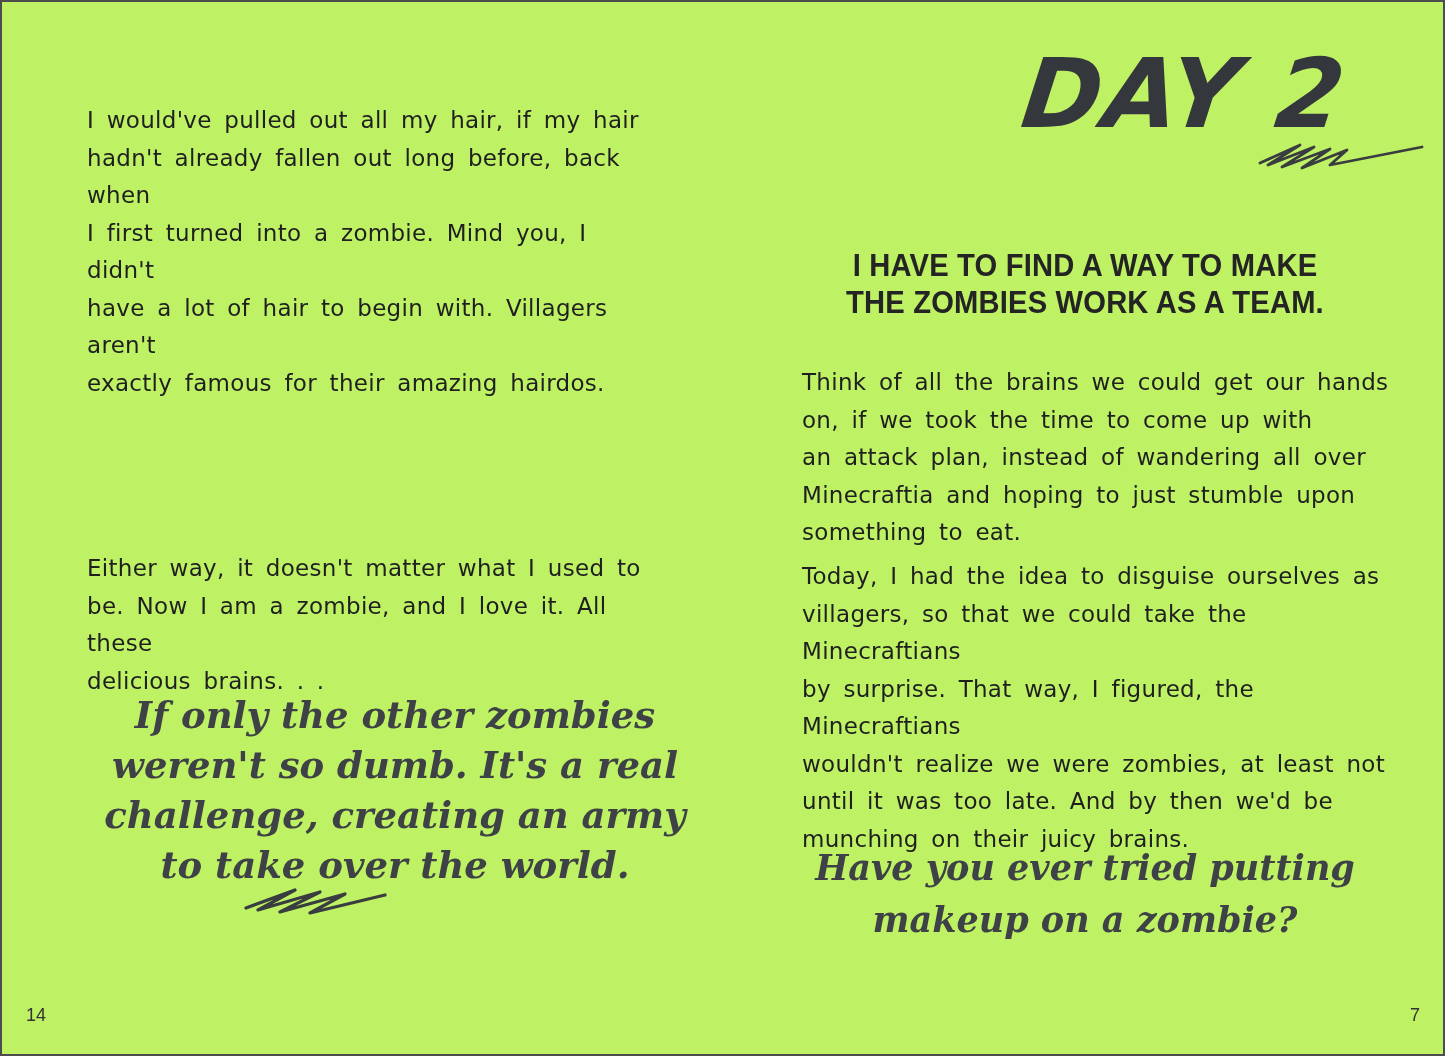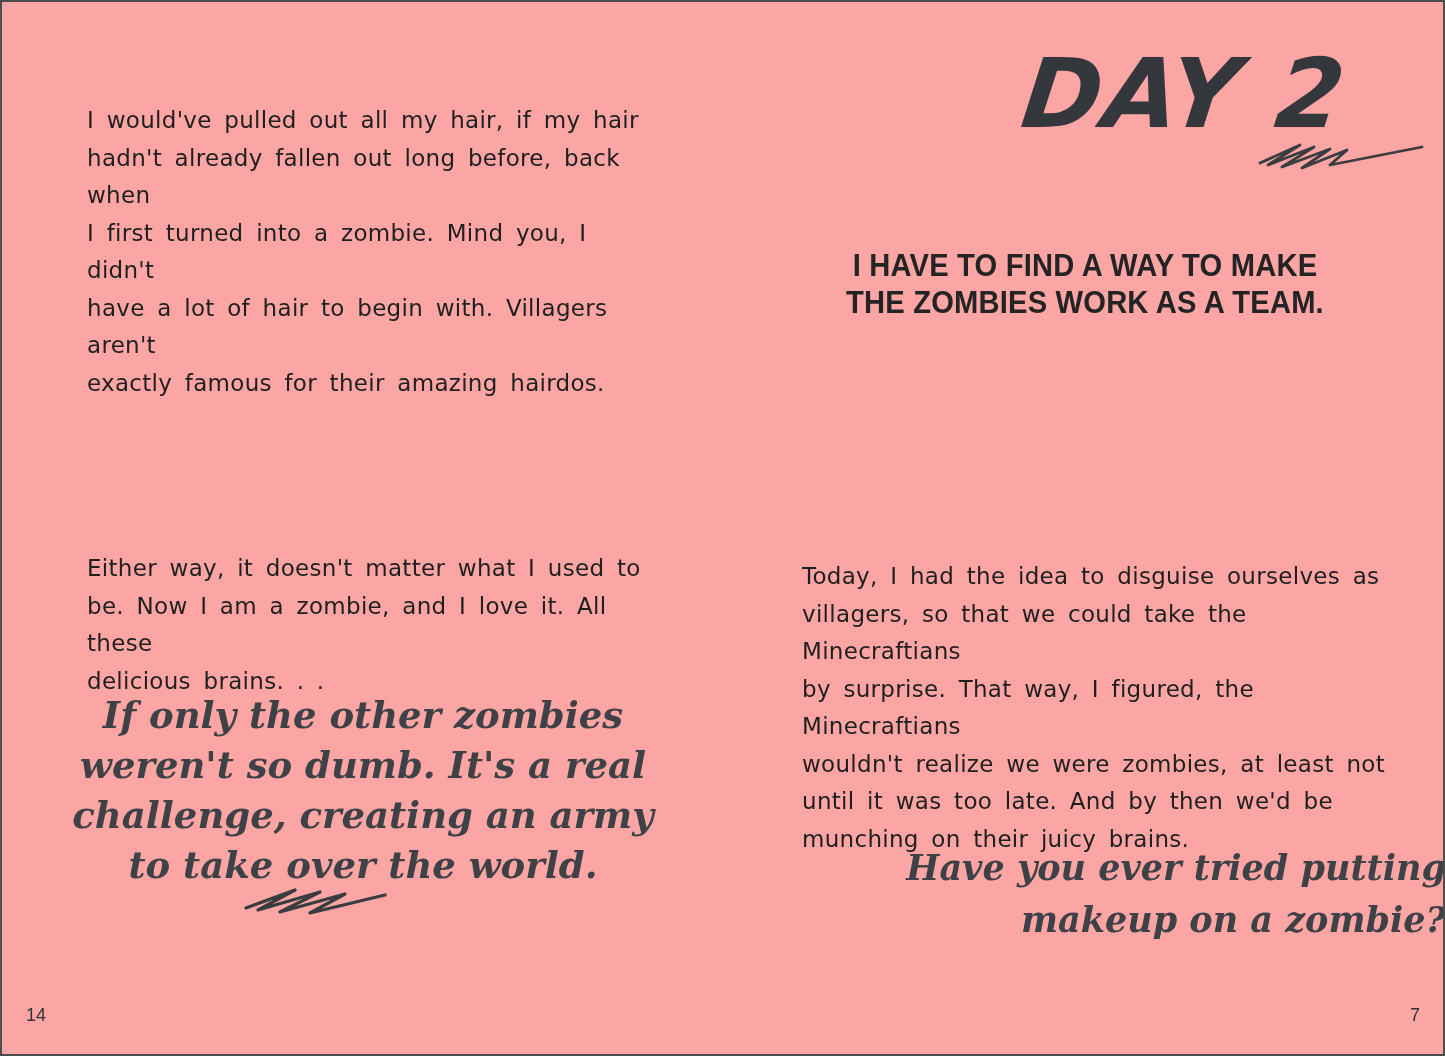--- a/index.html
+++ b/index.html
@@ -6,21 +6,21 @@
     margin: 0;
     padding: 0;
     background: #ffffff;
   }
   .spread {
     position: relative;
     width: 1445px;
     height: 1056px;
     box-sizing: border-box;
     border: 2px solid #4d4d4d;
-    background: #fca5a5;
+    background: #bef264;
     overflow: hidden;
     font-family: "DejaVu Sans", sans-serif;
   }
   .page {
     position: absolute;
     top: 0;
     width: 722px;
     height: 1052px;
   }
   .page.left  { left: 0; }
@@ -117,21 +117,21 @@
 hadn't already fallen out long before, back when
 I first turned into a zombie. Mind you, I didn't
 have a lot of hair to begin with. Villagers aren't
 exactly famous for their amazing hairdos.</p>
 
 
     <p class="hand" style="top:548px; left:85px; width:575px;">Either way, it doesn't matter what I used to
 be. Now I am a zombie, and I love it. All these
 delicious brains. . .</p>
 
-    <p class="script-quote" style="top:688px;">If only the other zombies
+    <p class="script-quote" style="top:688px;padding-left:32px;">If only the other zombies
 weren't so dumb. It's a real
 challenge, creating an army
 to take over the world.</p>
 
     <span class="scribble" style="top:880px; left:238px;">
       <svg width="150" height="34" viewBox="0 0 150 34">
         <path d="M6 26 L55 8 L18 28 L80 10 L40 30 L105 12 L70 31 L145 13" fill="none" stroke="#3a3d40" stroke-width="3.2" stroke-linejoin="round" stroke-linecap="round"></path>
       </svg>
     </span>
 
@@ -143,27 +143,32 @@
 
     <span class="scribble" style="top:133px; left:528px;">
       <svg width="175" height="36" viewBox="0 0 175 36">
         <path d="M8 28 L48 10 L16 30 L62 12 L30 32 L78 14 L50 33 L95 15 L78 30 L170 12" fill="none" stroke="#3a3d40" stroke-width="2.8" stroke-linejoin="round" stroke-linecap="round"></path>
       </svg>
     </span>
 
     <h2 class="headline">I HAVE TO FIND A WAY TO MAKE
 THE ZOMBIES WORK AS A TEAM.</h2>
 
+    <p class="hand" style="top:362px; left:78px; width:600px;">Think of all the brains we could get our hands
+on, if we took the time to come up with
+an attack plan, instead of wandering all over
+Minecraftia and hoping to just stumble upon
+something to eat.</p>
 
     <p class="hand" style="top:556px; left:78px; width:615px;">Today, I had the idea to disguise ourselves as
 villagers, so that we could take the Minecraftians
 by surprise. That way, I figured, the Minecraftians
 wouldn't realize we were zombies, at least not
 until it was too late. And by then we'd be
 munching on their juicy brains.</p>
 
-    <p class="script-quote small" style="top:840px;text-align:right;">Have you ever tried putting
+    <p class="script-quote small" style="top:840px;">Have you ever tried putting
 makeup on a zombie?</p>
 
     <span class="page-number right-num">7</span>
   </div>
 
 </div>
 
 </body></html>

